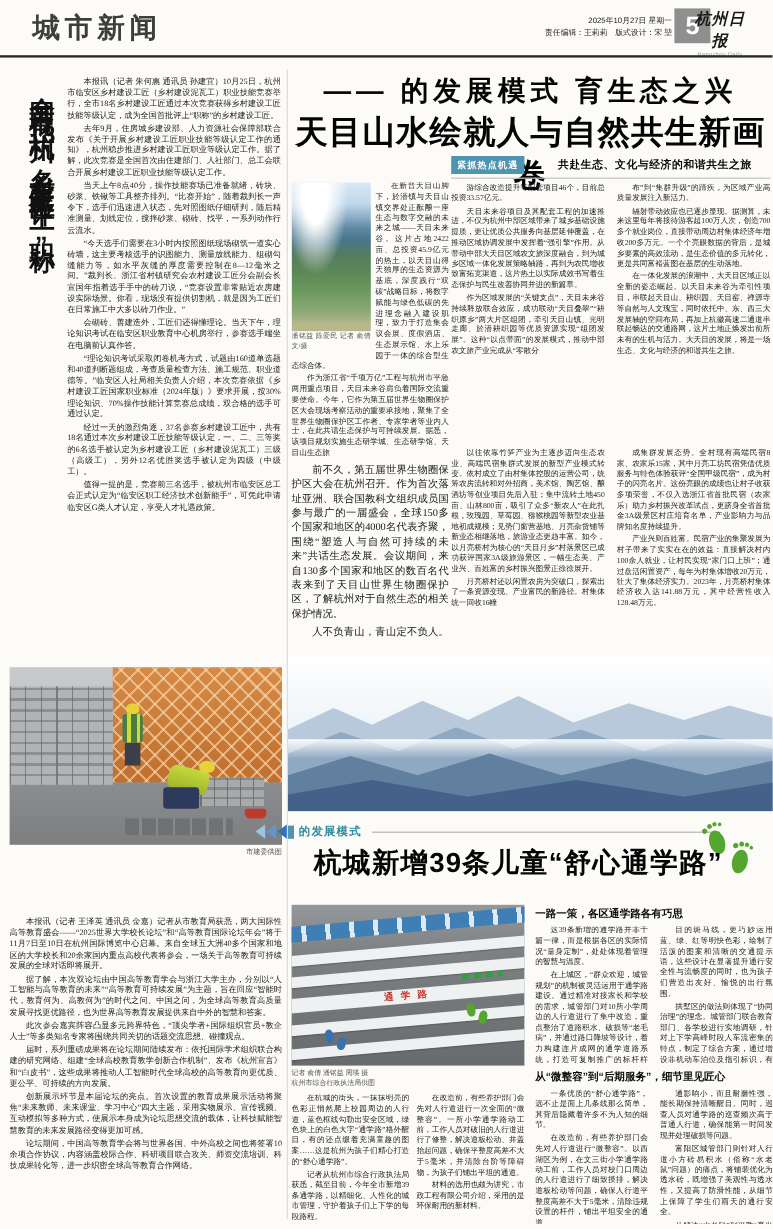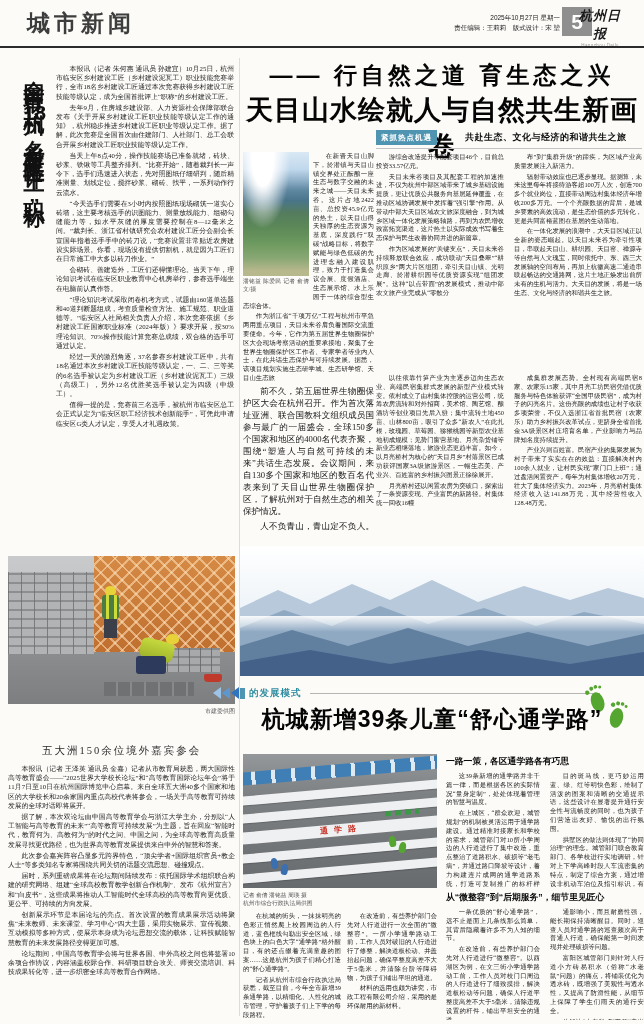--- a/index.html
+++ b/index.html
@@ -172,33 +172,32 @@
     <div class="w2" data-name="worker-figure-crouching">
         <div class="back"></div>
         <div class="helmet"></div>
         <div class="legs"></div>
       </div>
     <div class="floor-blocks" data-name="laid-bricks"></div>
     <div class="shovel" data-name="red-shovel"></div>
   </div>
   <div class="caption" style="left:8px;top:707px;width:227px;text-align:right;" data-name="photo-credit">市建委供图</div>
 
-  <div class="edu-subhead" data-name="education-subhead">五大洲150余位境外嘉宾参会</div>
   <div class="col edu-body" data-name="education-body-text">
       <p data-name="paragraph">本报讯（记者 王泽英 通讯员 金嘉）记者从市教育局获悉，两大国际性高等教育盛会——“2025世界大学校长论坛”和“高等教育国际论坛年会”将于11月7日至10日在杭州国际博览中心启幕。来自全球五大洲40多个国家和地区的大学校长和20余家国内重点高校代表将参会，一场关于高等教育可持续发展的全球对话即将展开。</p>
       <p data-name="paragraph">据了解，本次双论坛由中国高等教育学会与浙江大学主办，分别以“人工智能与高等教育的未来”“高等教育可持续发展”为主题，旨在回应“智能时代，教育何为、高教何为”的时代之问、中国之问，为全球高等教育高质量发展寻找更优路径，也为世界高等教育发展提供来自中外的智慧和答案。</p>
       <p data-name="paragraph">此次参会嘉宾阵容凸显多元跨界特色，“顶尖学者+国际组织官员+教企人士”等多类知名专家将围绕共同关切的话题交流思想、碰撞观点。</p>
       <p data-name="paragraph">届时，系列重磅成果将在论坛期间陆续发布：依托国际学术组织联合构建的研究网络、组建“全球高校教育教学创新合作机制”、发布《杭州宣言》和“白皮书”，这些成果将推动人工智能时代全球高校的高等教育向更优质、更公平、可持续的方向发展。</p>
       <p data-name="paragraph">创新展示环节是本届论坛的亮点。首次设置的教育成果展示活动将聚焦“未来教师、未来课堂、学习中心”四大主题，采用实物展示、宣传视频、互动模拟等多种方式，使展示本身成为论坛思想交流的载体，让科技赋能智慧教育的未来发展路径变得更加可感。</p>
       <p data-name="paragraph">论坛期间，中国高等教育学会将与世界各国、中外高校之间也将签署10余项合作协议，内容涵盖校际合作、科研项目联合攻关、师资交流培训、科技成果转化等，进一步织密全球高等教育合作网络。</p>
     </div>
 
   <div class="tm-line1" data-name="tianmu-headline-line1">
     <span data-name="headline-dash">——</span>
-    <span data-name="headline-text">行自然之道  育生态之兴</span>
+    <span data-name="headline-text">的发展模式  育生态之兴</span>
   </div>
   <div class="tm-line2" data-name="tianmu-headline-line2">天目山水绘就人与自然共生新画卷</div>
 
   <div class="col c1" data-name="tianmu-column-1">
     <figure class="mtn-fig" style="margin:0 4px 2px 0;" data-name="mountain-village-photo-figure">
       <div class="mtn-art" data-name="mountain-village-photo"></div>
       <figcaption data-name="photo-credit">潘铭益 陈爱民 记者 俞倩 文/摄</figcaption>
     </figure>
     <div data-name="tianmu-lede">
         <p data-name="paragraph">在新晋天目山脚下，於潜镇与天目山镇交界处正酝酿一座生态与数字交融的未来之城——天目未来谷。这片占地2422亩、总投资45.9亿元的热土，以天目山得天独厚的生态资源为基底，深度践行“双碳”战略目标，将数字赋能与绿色低碳的先进理念融入建设肌理，致力于打造集会议会展、度假酒店、生态展示馆、水上乐园于一体的综合型生态综合体。</p>

